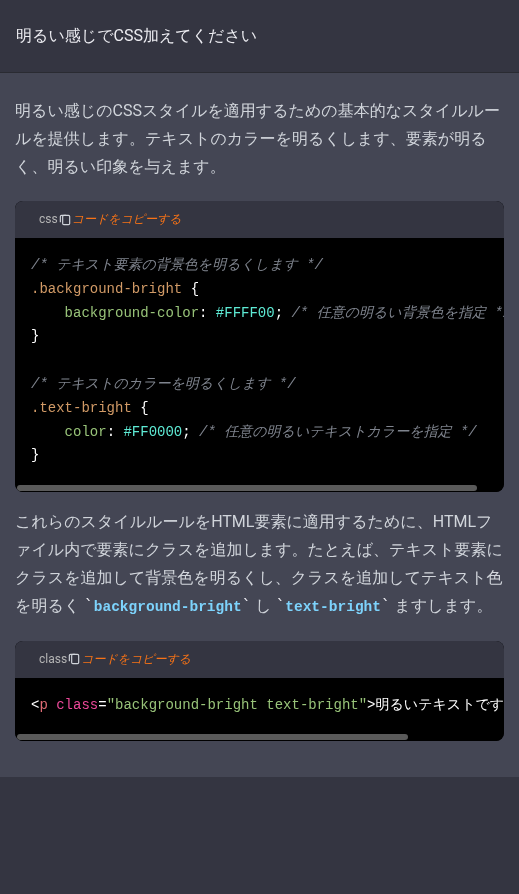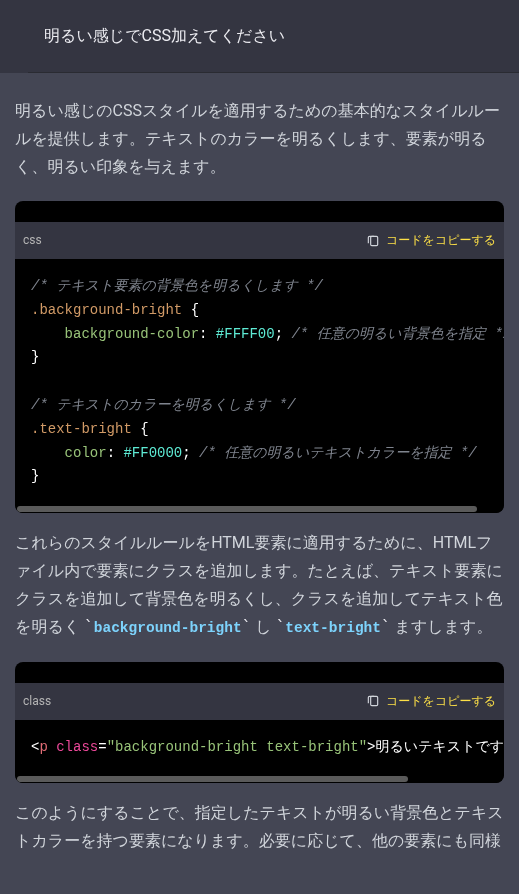--- a/index.html
+++ b/index.html
@@ -13,59 +13,56 @@
       font-family: -apple-system, BlinkMacSystemFont, "Segoe UI", Roboto, sans-serif;
       font-size: 16px;
       line-height: 1.75;
       width: 519px;
     }
     .user-message {
       background-color: #343541;
       padding: 22px 16px;
       color: #ececf1;
       border-bottom: 1px solid #2a2b32;
-      margin-left: 28px;
     }
     .assistant-message {
       background-color: #444654;
       padding: 24px 15px 20px 15px;
       color: #d1d5db;
     }
     .para {
       margin-bottom: 20px;
     }
     .code-block {
       border-radius: 8px;
       overflow: hidden;
       margin: 16px 0;
       background: #000;
     }
     .code-header {
       background-color: #343541;
       display: flex;
-      justify-content: space-between;
       align-items: center;
-      padding: 8px 8px;
+      padding: 8px 24px;
       font-size: 12px;
       color: #d1d5db;
-      margin-top: 21px;
     }
     .code-lang {
       color: #b4b4b4;
     }
     .copy-btn {
       display: flex;
       align-items: center;
-      gap: 6px;
       background: none;
       border: none;
-      color: #fde047;
+      color: #f97316;
       cursor: pointer;
       font-size: 12px;
       font-family: inherit;
+      font-style: italic;
     }
     .copy-icon {
       width: 14px;
       height: 14px;
       stroke: #d1d5db;
       stroke-width: 2;
       fill: none;
     }
     .code-content {
       background-color: #000000;
@@ -162,15 +159,14 @@
         </svg>
         <span>コードをコピーする</span>
       </button>
     </div>
     <div class="code-content"><span class="c-angle">&lt;</span><span class="c-tag">p</span> <span class="c-attr">class</span><span class="c-eq">=</span><span class="c-str">"<span>background-bright text-bright</span>"</span><span class="c-angle">&gt;</span><span class="c-text">明るいテキストです。</span></div>
     <div class="scrollbar-track">
       <div class="scrollbar-thumb" style="width:80%;"></div>
     </div>
   </div>
 
-  <p class="para">このようにすることで、指定したテキストが明るい背景色とテキストカラーを持つ要素になります。必要に応じて、他の要素にも同様</p>
 
 </div>
 
 </body></html>

